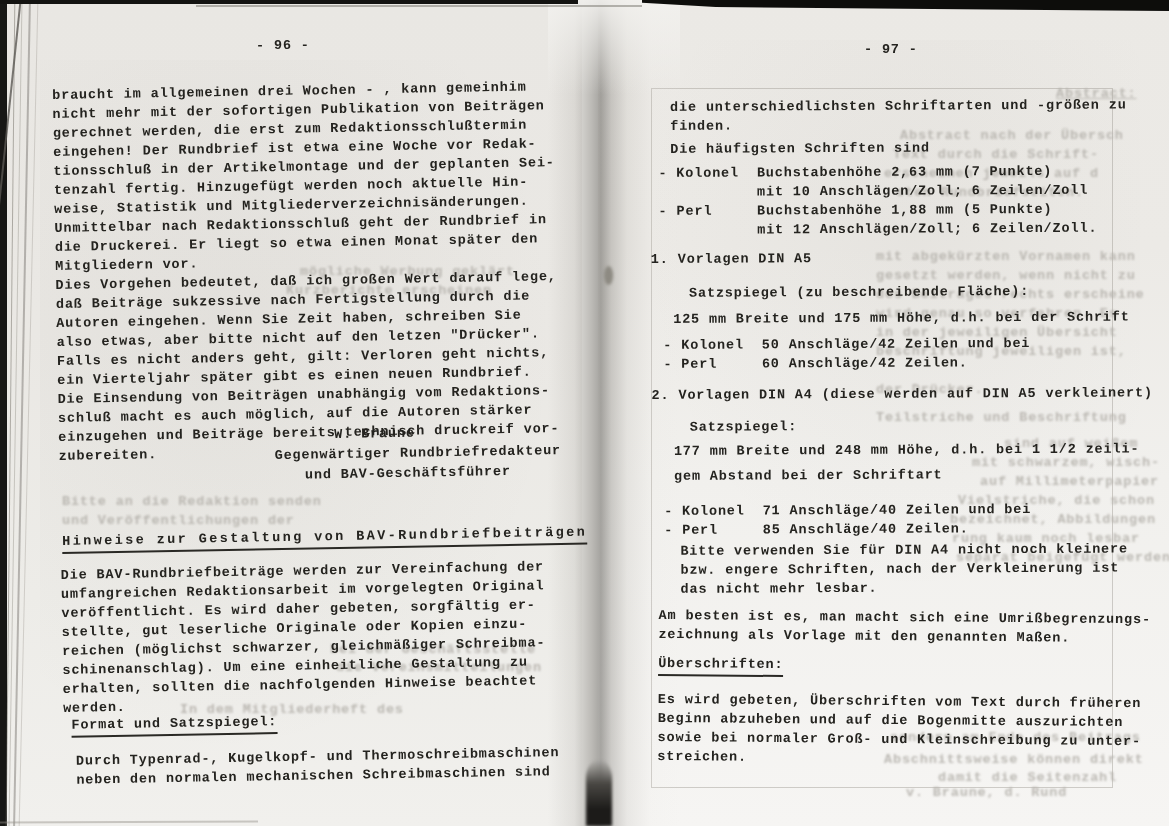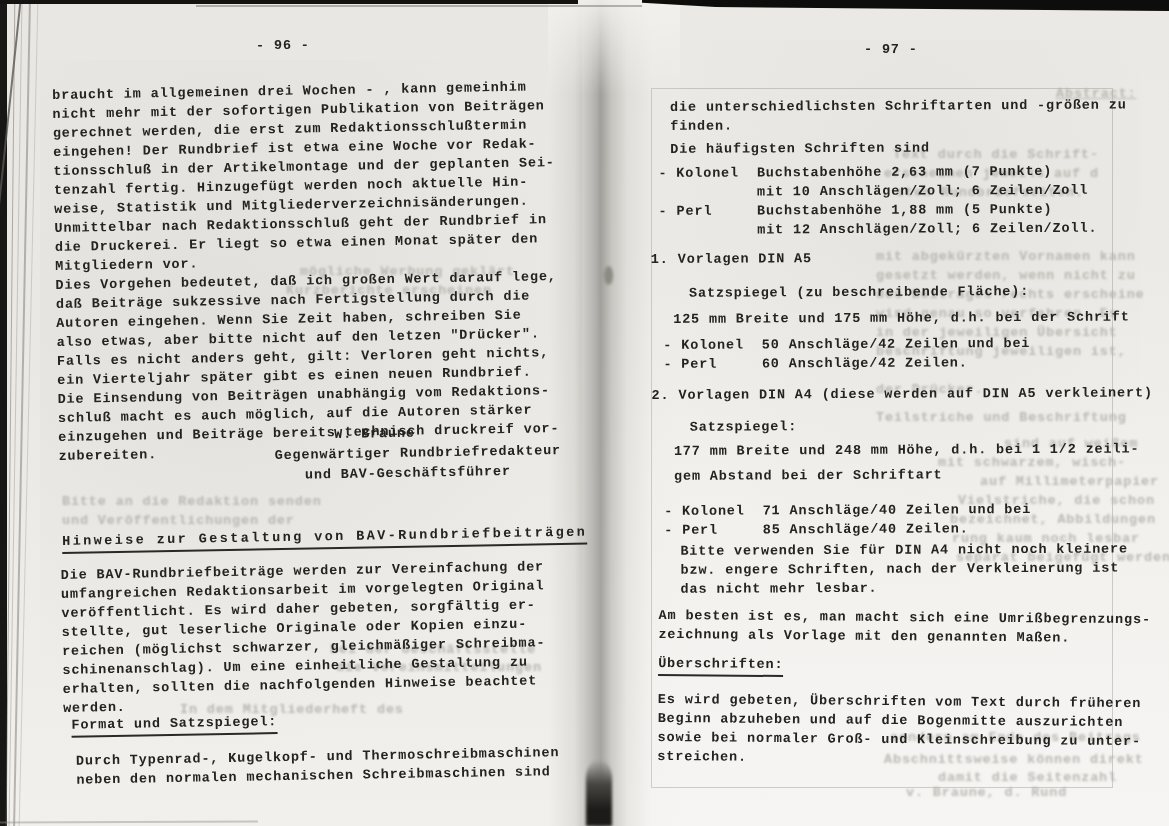--- a/index.html
+++ b/index.html
@@ -79,33 +79,34 @@
 <div class="scan">
 
   <div class="page-left"></div>
   <div class="page-right"></div>
   <div class="page-shade-l"></div>
   <div class="page-shade-r"></div>
 
   <div class="ghost-box"></div>
   <div id="ghosts">
       <div class="mono ghost ghost-u" style="left: 1056px; top: 84px;">Abstract:</div>
+      <div class="mono ghost" style="left: 900px; top: 126px;">Abstract nach der Übersch</div>
       <div class="mono ghost" style="left: 893px; top: 145px;">Text durch die Schrift-</div>
       <div class="mono ghost" style="left: 884px; top: 164px;">erscheinen jeweils auf d</div>
       <div class="mono ghost" style="left: 876px; top: 183px; margin-left: 20px;">sten Rundbriefseiten.</div>
       <div class="mono ghost" style="left: 876px; top: 247px; text-align: right;">mit abgekürzten Vornamen kann</div>
       <div class="mono ghost" style="left: 876px; top: 266px;">gesetzt werden, wenn nicht zu</div>
       <div class="mono ghost" style="left: 876px; top: 304px;">wird genau so verfahren. Es</div>
       <div class="mono ghost" style="left: 876px; top: 285px;">des Beitrages rechts erscheine</div>
       <div class="mono ghost" style="left: 876px; top: 323px;">in der jeweiligen Übersicht</div>
       <div class="mono ghost" style="left: 876px; top: 342px;">beschriftung jeweiligen ist,</div>
       <div class="mono ghost" style="left: 876px; top: 361px; margin-top: 47px;">Teilstriche und Beschriftung</div>
       <div class="mono ghost" style="left: 876px; top: 380px;">der Drücker.</div>
       <div class="mono ghost" style="left: 1004px; top: 434px;">sind auf weißem</div>
-      <div class="mono ghost" style="left: 938px; top: 453px;">mit schwarzem, wisch-</div>
+      <div class="mono ghost" style="left: 972px; top: 453px;">mit schwarzem, wisch-</div>
       <div class="mono ghost" style="left: 980px; top: 472px;">auf Millimeterpapier</div>
       <div class="mono ghost" style="left: 958px; top: 491px;">Vielstriche, die schon</div>
       <div class="mono ghost" style="left: 950px; top: 510px;">bezeichnet, Abbildungen</div>
       <div class="mono ghost" style="left: 952px; top: 529px;">rung kaum noch lesbar</div>
       <div class="mono ghost" style="left: 956px; top: 548px;">separat beigefügt werden</div>
       <div class="mono ghost" style="left: 890px; top: 728px;">sondern am Ende des Beitrags</div>
       <div class="mono ghost" style="left: 884px; top: 750px;">Abschnittsweise können direkt</div>
       <div class="mono ghost" style="left: 938px; top: 768px;">damit die Seitenzahl</div>
       <div class="mono ghost" style="left: 906px; top: 783px;">v. Braune, d. Rund</div>
       <div class="mono ghost" style="left: 300px; top: 262px;">mögliche Werbung geklärt</div>

